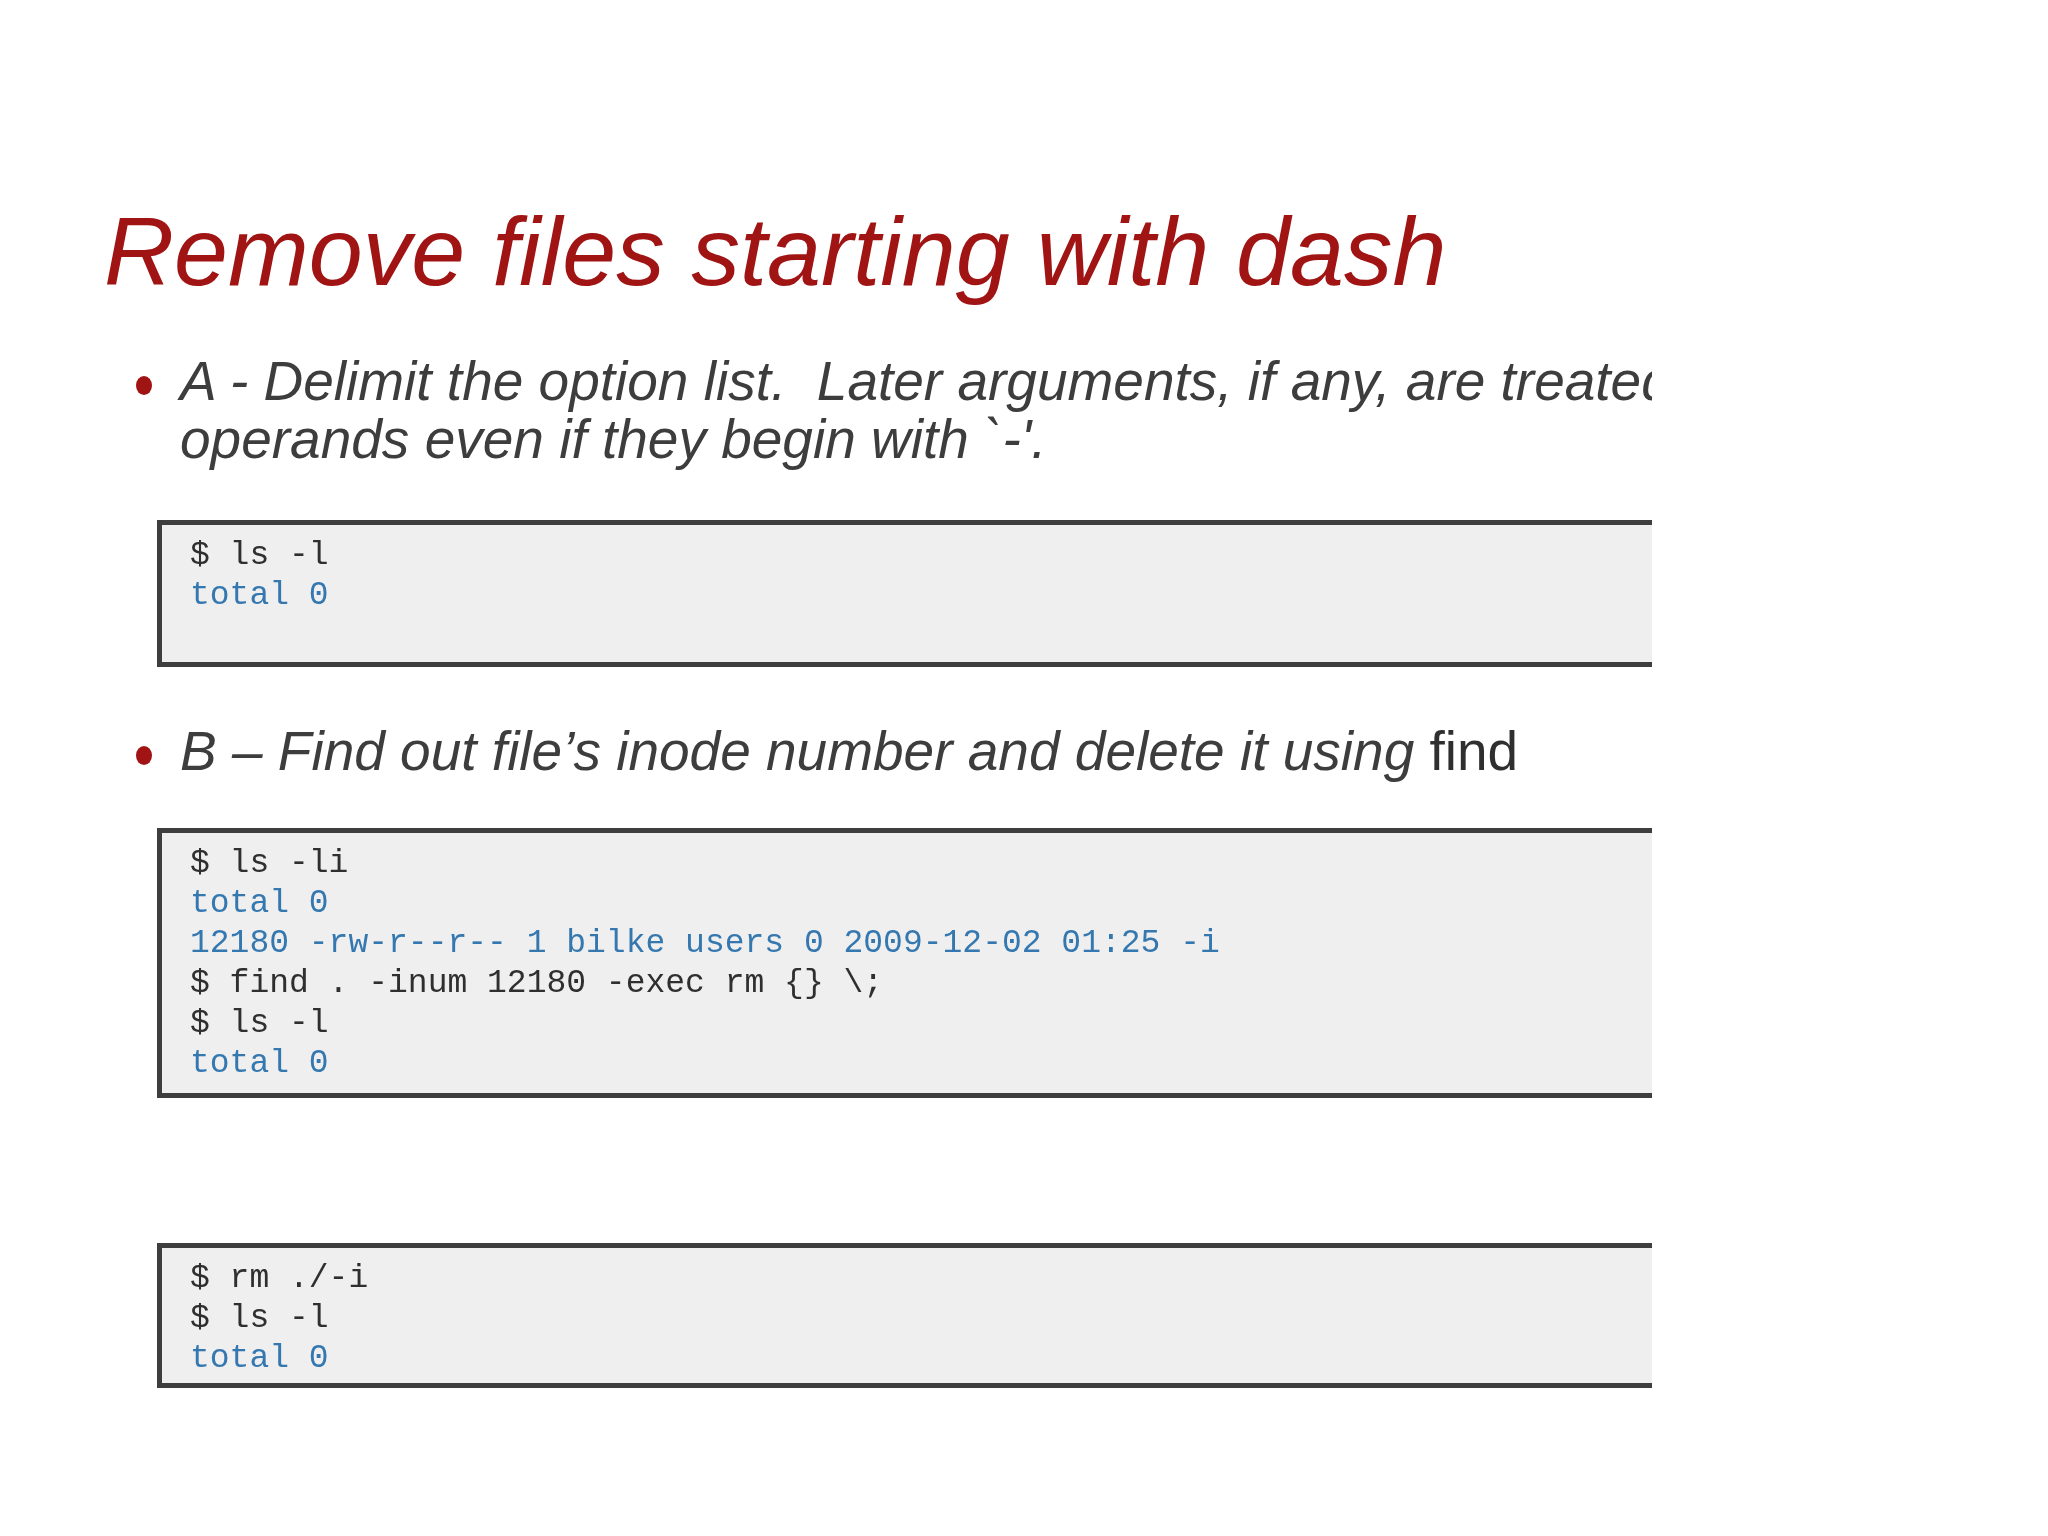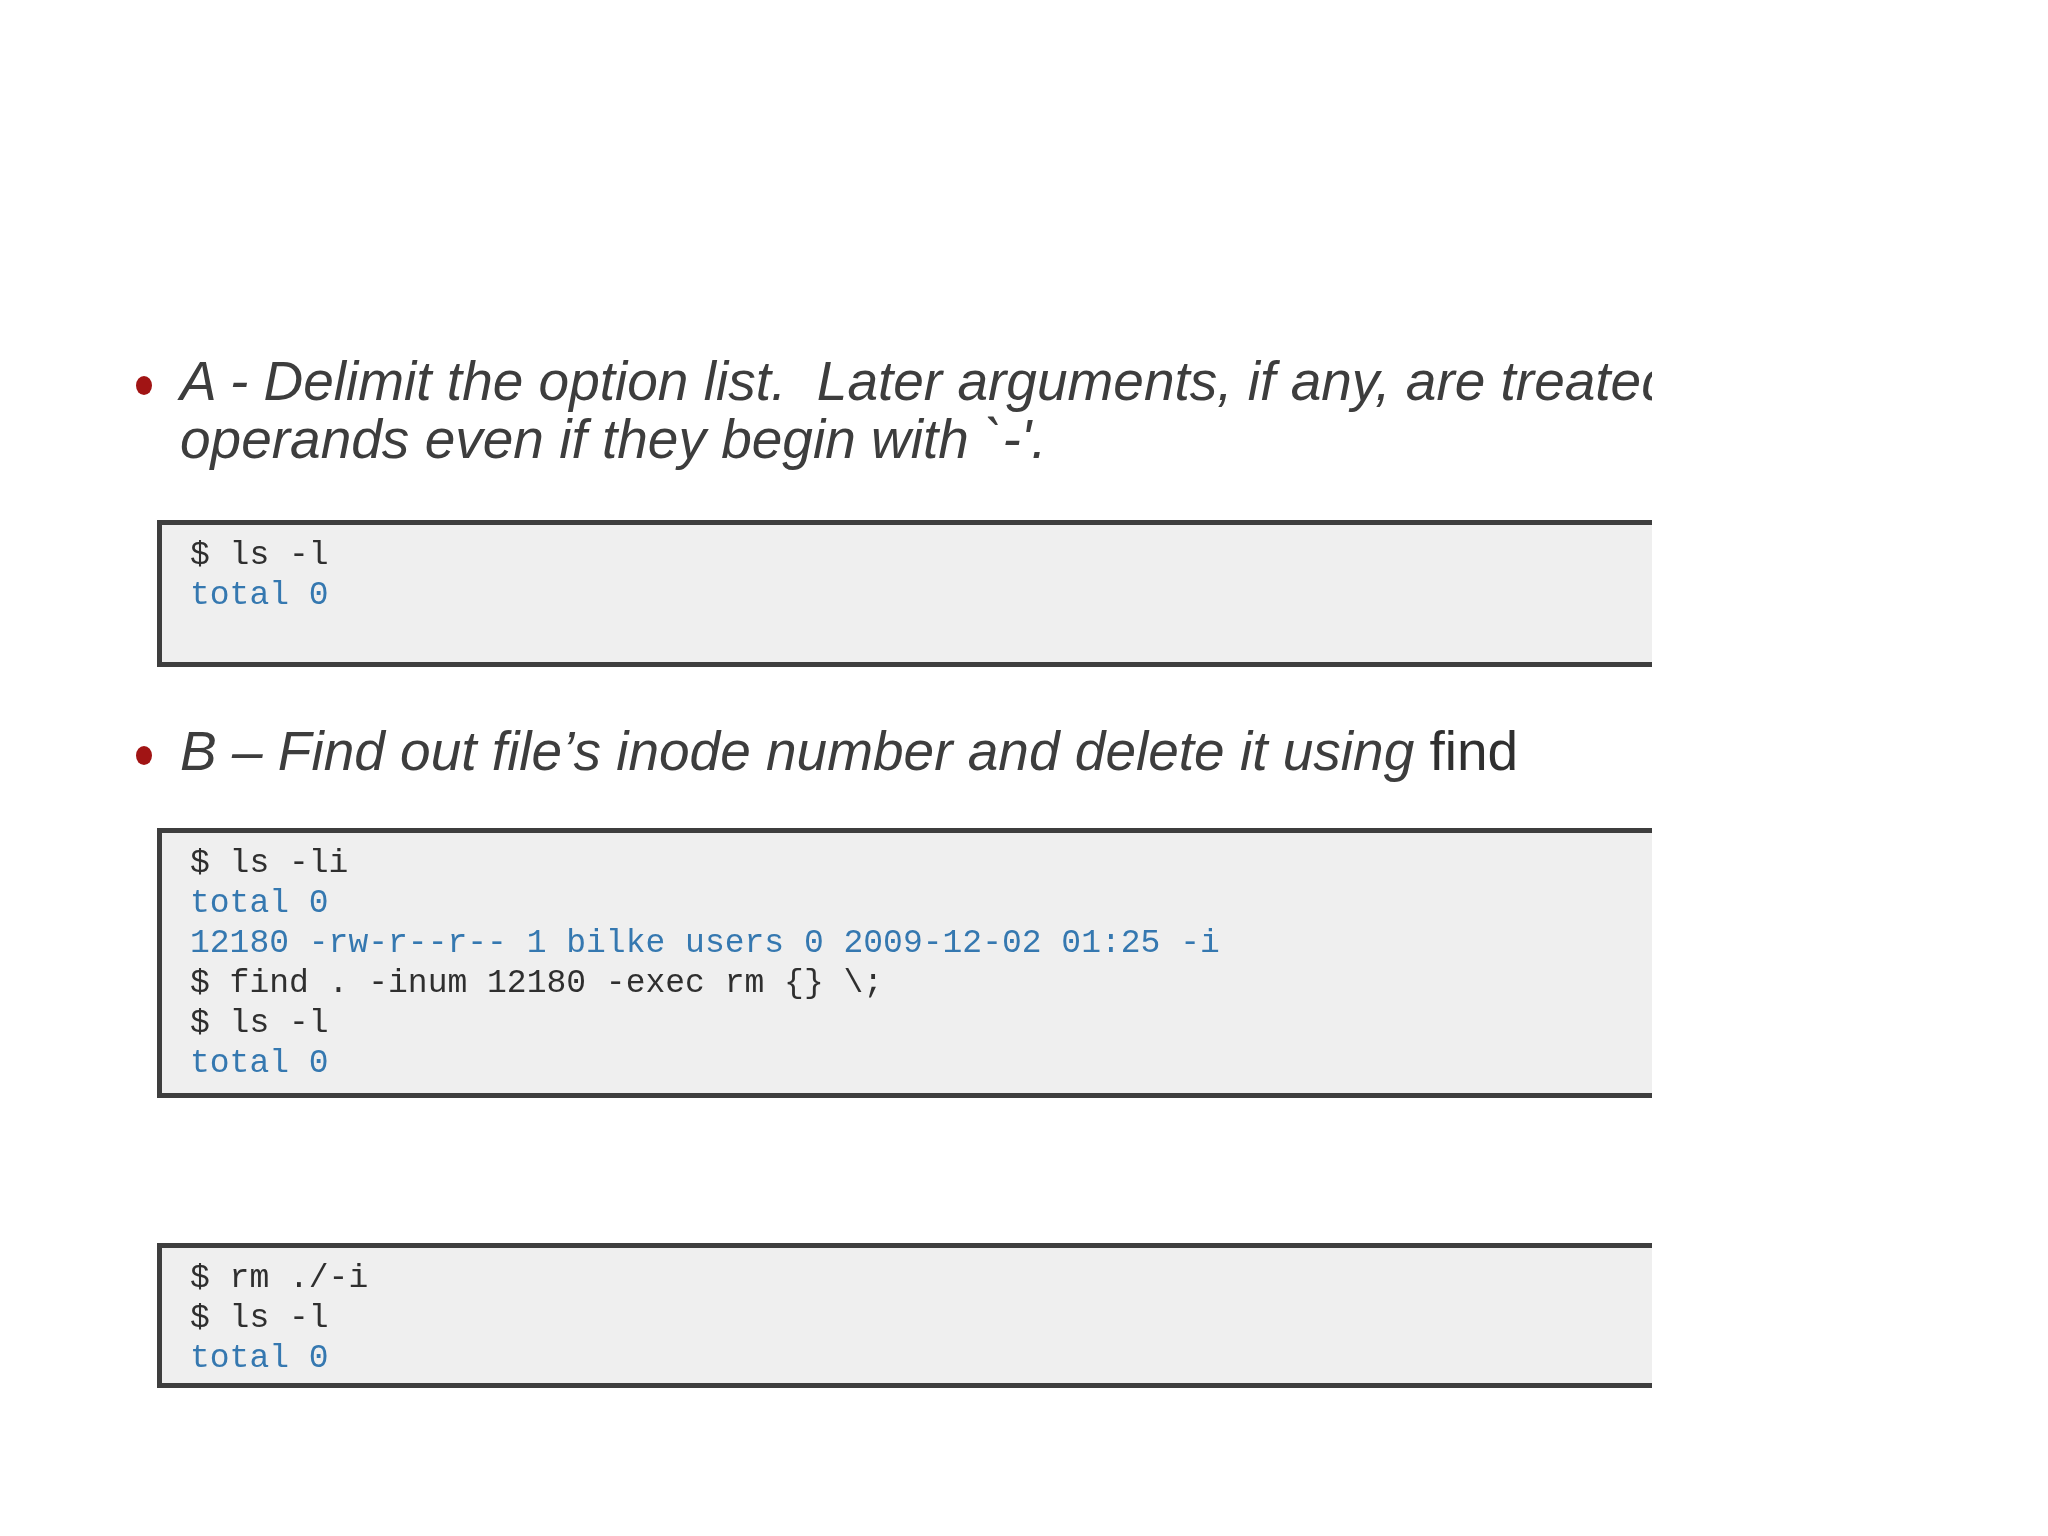--- a/index.html
+++ b/index.html
@@ -95,20 +95,21 @@
 </style>
 </head>
 <body>
 
 <div class="slide">
 
   <div class="badge">
     <span class="badge-label">Trick</span>
   </div>
 
+  <h1 class="title" style="margin:0;">Remove files starting with dash</h1>
 
   <div class="bullet bullet-a">
     <span class="bullet-dot"></span>
     <span class="bullet-text"><span>A - Delimit the option list.  Later arguments, if any, are treated as operands even if they begin with `-'.</span><b></b></span>
   </div>
 
   <div class="codeblock codeblock-1">
       <div class="code-line command">$ ls -l</div>
       <div class="code-line output">total 0</div>
     </div>

